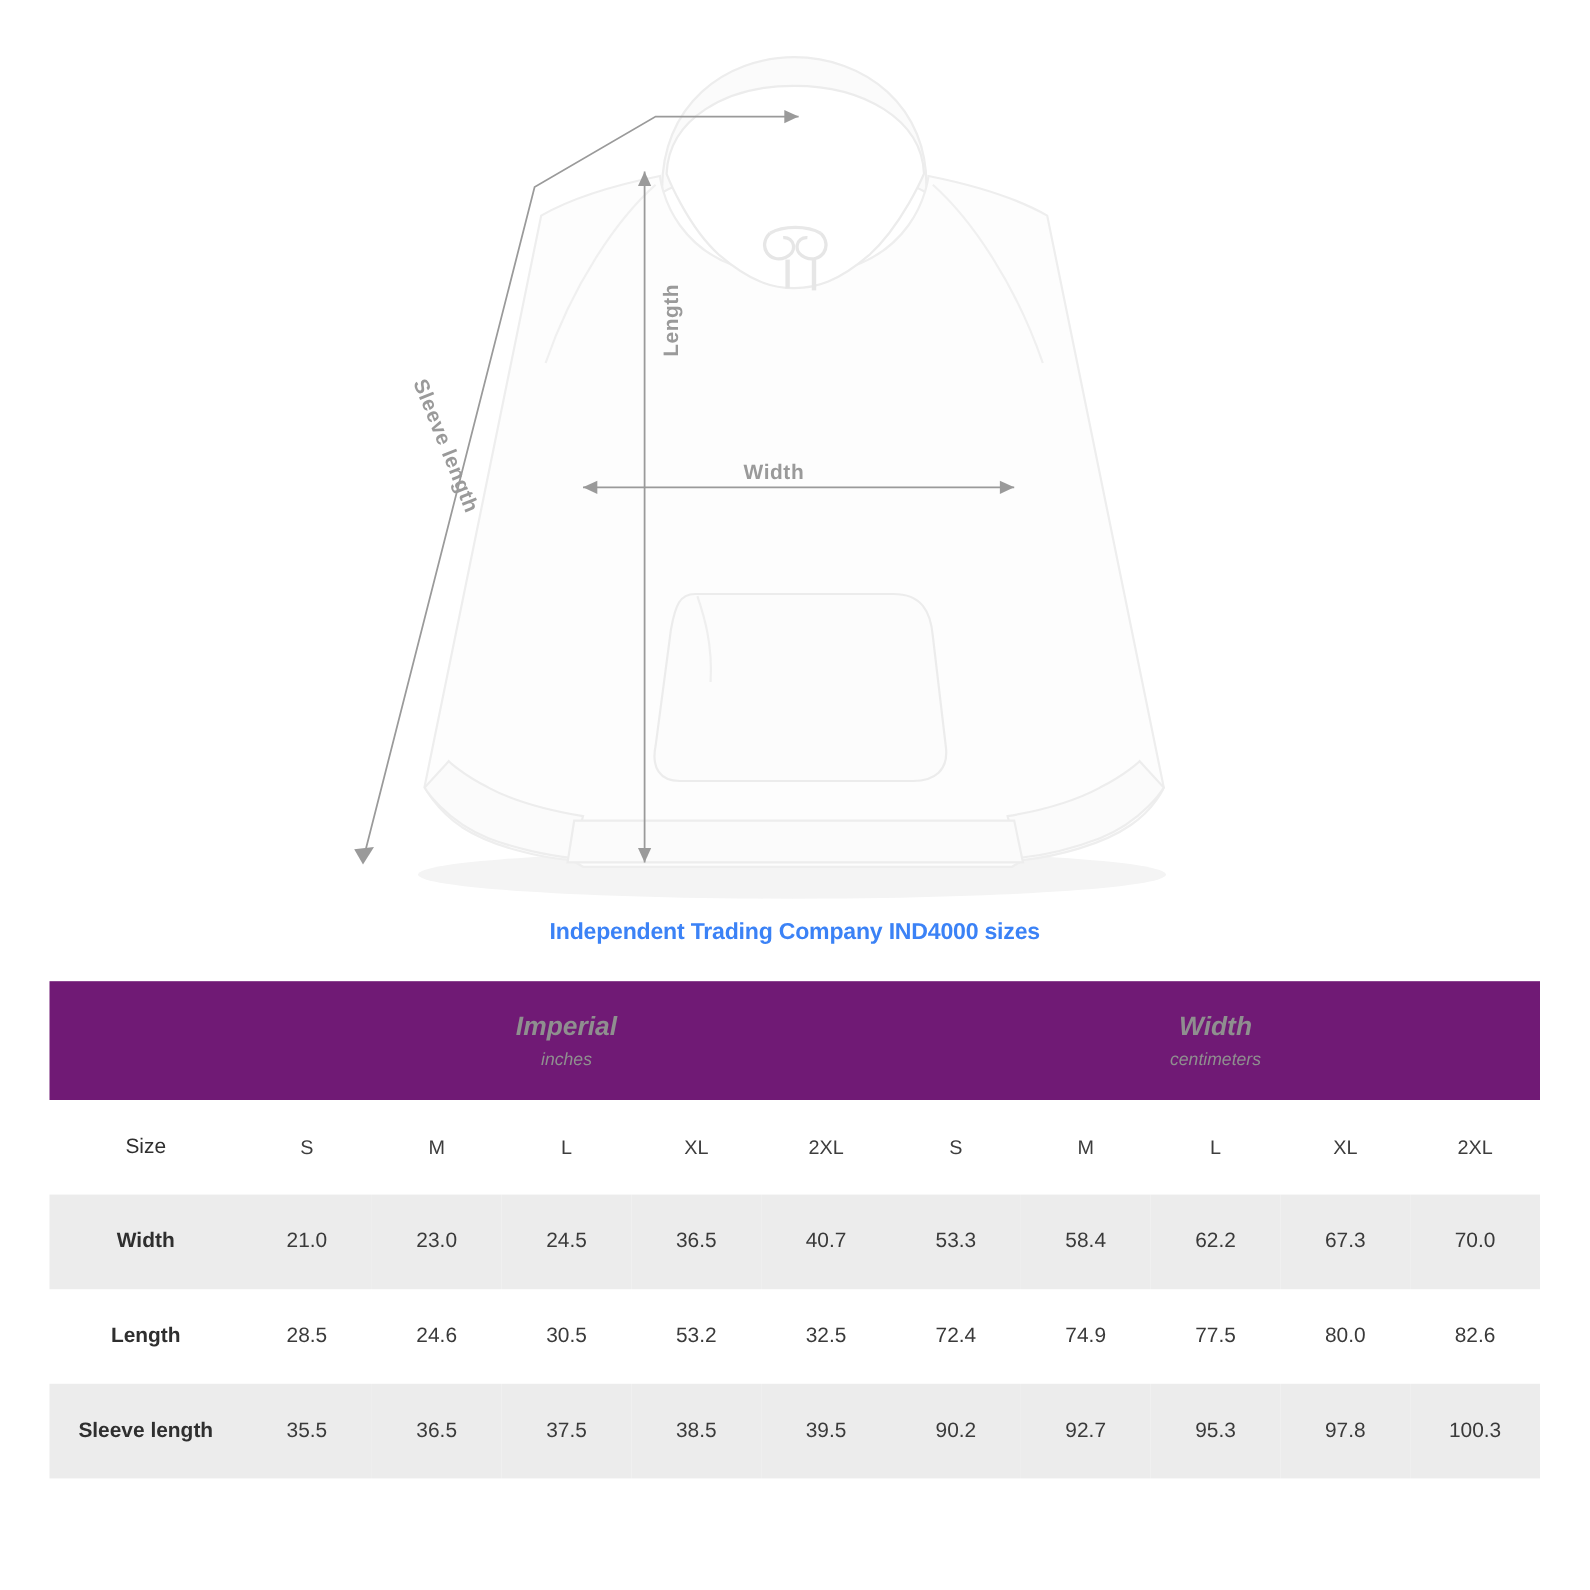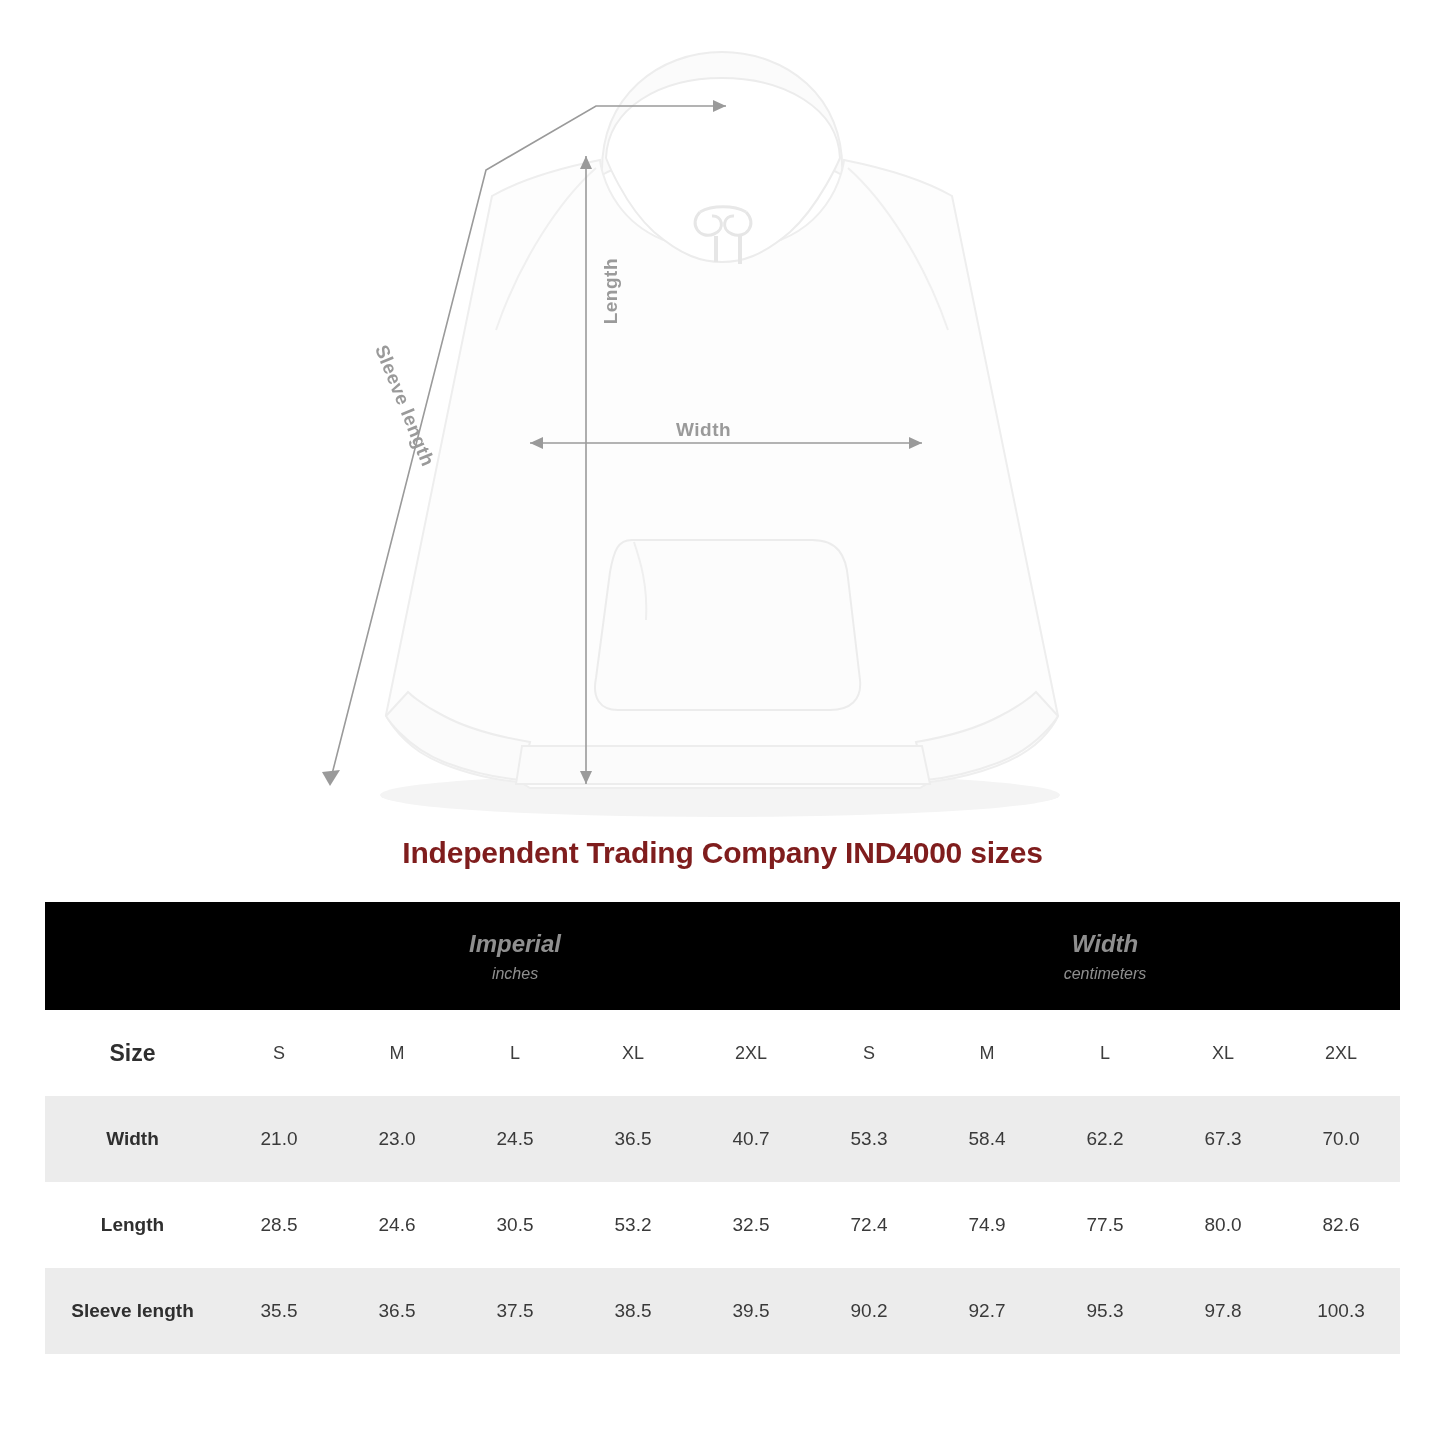--- a/index.html
+++ b/index.html
@@ -61,23 +61,23 @@
     width: 140px;
     height: 160px;
   }
 
   
   .title-block {
     text-align: center;
     margin-top: 6px;
   }
   .chart-title {
-    font-size: 30px;
+    font-size: 21px;
     font-weight: bold;
-    color: #7f1d1d;
+    color: #3b82f6;
     letter-spacing: -0.2px;
   }
   .chart-note {
     margin-top: 14px;
     font-size: 17.5px;
     font-style: italic;
     color: #555555;
   }
 
   
@@ -90,21 +90,21 @@
     border-collapse: collapse;
     table-layout: fixed;
   }
   table.size-table td, table.size-table th {
     text-align: center;
     vertical-align: middle;
     font-weight: normal;
   }
 
   .unit-row td {
-    background: #000000;
+    background: #701a75;
     height: 108px;
     padding: 0;
   }
   .unit-name {
     font-size: 24px;
     font-style: italic;
     font-weight: bold;
     color: #8f8f8f;
     line-height: 1.25;
   }
@@ -115,22 +115,22 @@
     margin-top: 6px;
   }
 
   .head-row td {
     height: 84px;
     background: #ffffff;
     font-size: 18px;
     color: #3d3d3d;
   }
   .head-row td.first-col {
-    font-weight: bold;
-    font-size: 23px;
+    font-weight: normal;
+    font-size: 19px;
     color: #2f2f2f;
   }
 
   .data-row td {
     height: 84px;
     font-size: 19px;
     color: #3a3a3a;
   }
   .data-row.alt td {
     background: #ececec;

